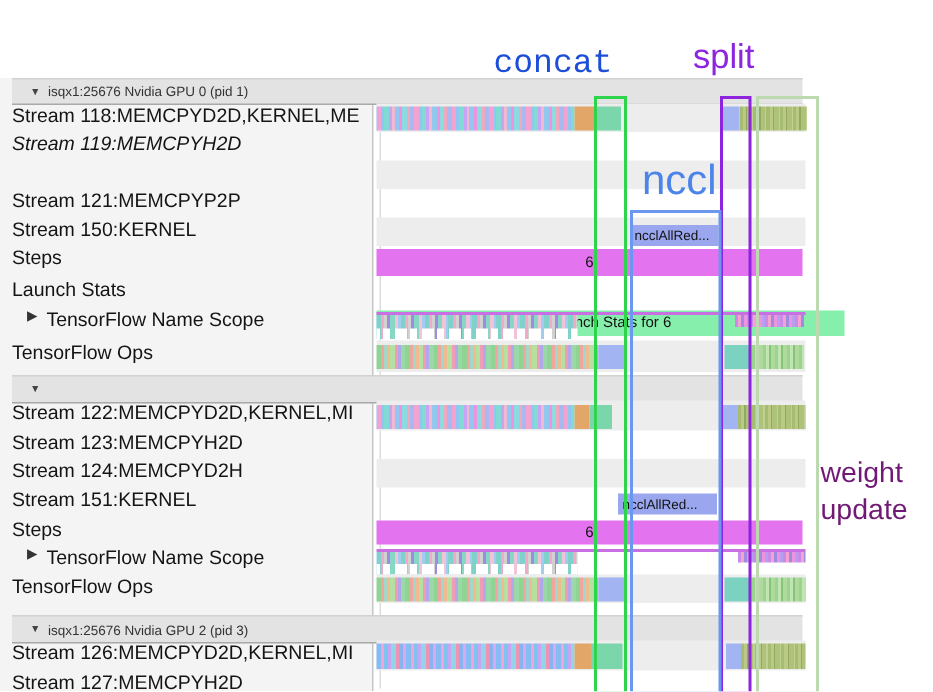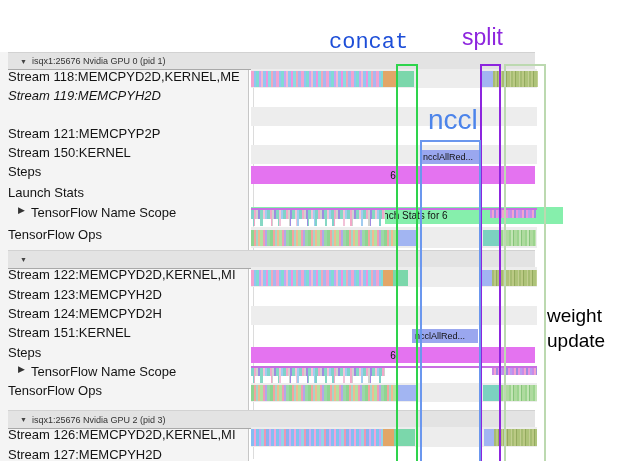--- a/index.html
+++ b/index.html
@@ -158,15 +158,15 @@
     </div>
   <div id="boxes" class="abs" style="left:0;top:0;width:622px;height:461px;pointer-events:none;">
       <div class="abs ann-box" style="left: 396px; top: 64px; width: 18px; height: 395px; border-width: 2px; border-color: rgb(46, 212, 76);"></div>
       <div class="abs ann-box" style="left: 480px; top: 64px; width: 17px; height: 395px; border-width: 2px; border-color: rgb(141, 37, 222);"></div>
       <div class="abs ann-box" style="left: 504px; top: 64px; width: 38px; height: 395px; border-width: 2px; border-color: rgb(188, 217, 176);"></div>
       <div class="abs ann-box" style="left: 420px; top: 140px; width: 57px; height: 319px; border-width: 2px; border-color: rgb(107, 151, 238);"></div>
     </div>
   <div class="abs ann-text" id="ann-concat" style="left: 329px; top: 29px; color: #1d4ed8; font-size: 22px; font-family: Liberation Mono, monospace;">concat</div>
   <div class="abs ann-text" id="ann-split" style="left: 462px; top: 23px; color: rgb(141, 37, 222); font-size: 23px;">split</div>
   <div class="abs ann-text" id="ann-nccl" style="left: 428px; top: 102px; color: rgb(76, 132, 234); font-size: 28px;">nccl</div>
-  <div class="abs ann-text" id="ann-wu" style="left: 547px; top: 304px; color: #000000; font-size: 19px;">weight
+  <div class="abs ann-text" id="ann-wu" style="left: 547px; top: 304px; color: #701a75; font-size: 19px;">weight
 update</div>
 </div>
 
 </body></html>

